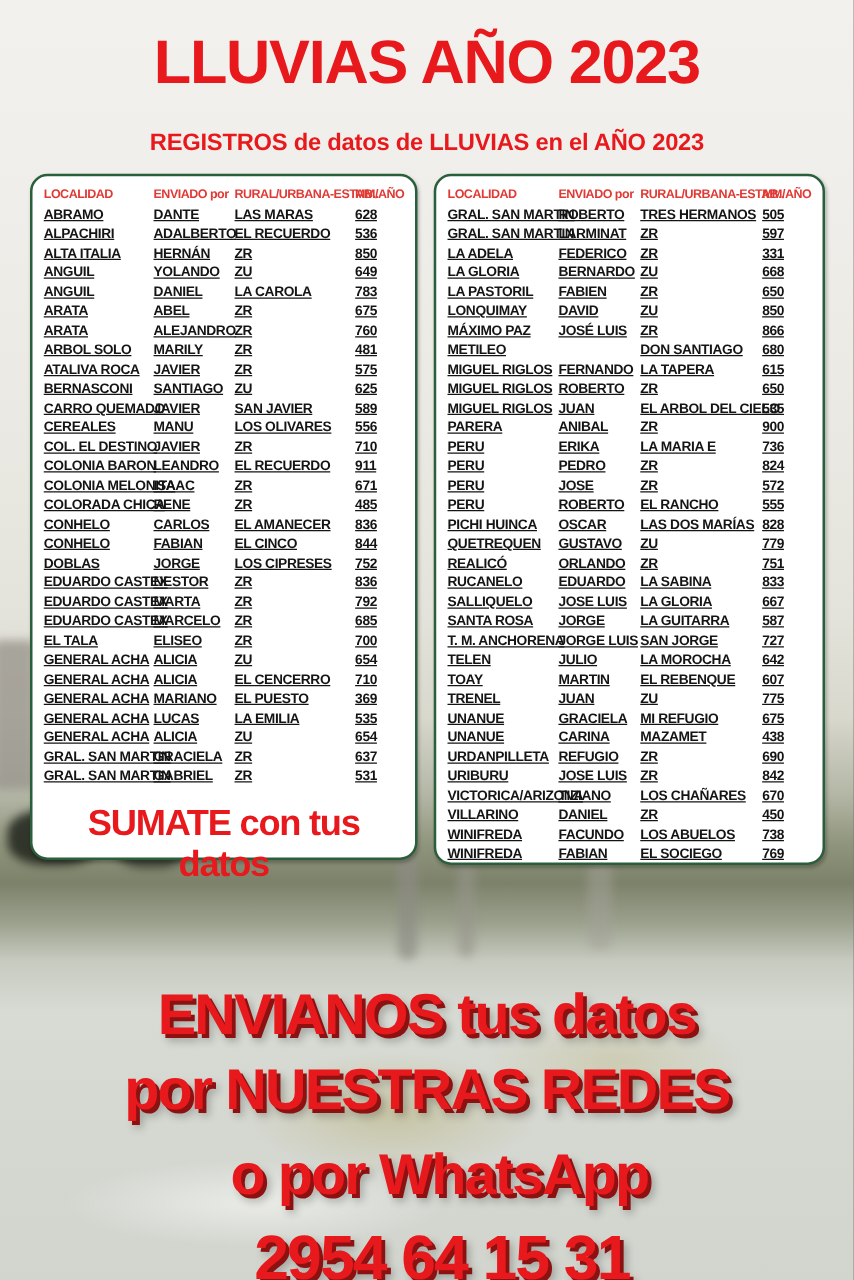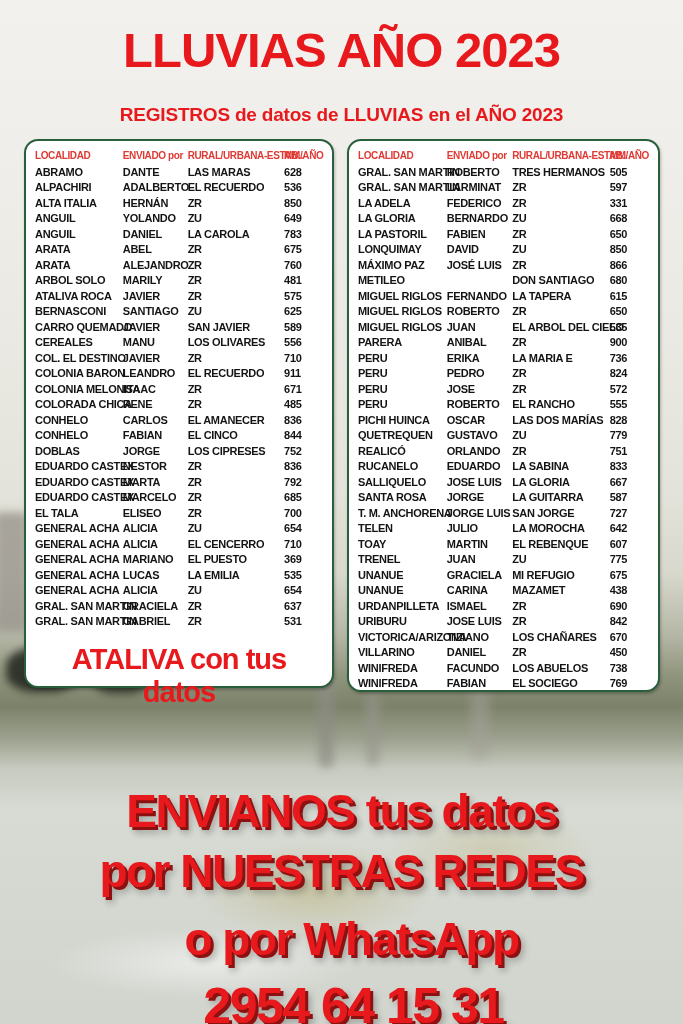--- a/index.html
+++ b/index.html
@@ -37,21 +37,21 @@
     border-radius:14px;padding:5px 9px;box-sizing:border-box;
     box-shadow:1px 2px 3px rgba(0,0,0,.25);
   }
   .panel-left{left:24px;width:310px;height:549px;}
   .panel-right{left:347px;width:313px;height:553px;}
   .t-row{
     display:grid;grid-template-columns:30.5% 22.5% 33.5% 13.5%;
     height:15.5px;align-items:center;white-space:nowrap;
   }
   .t-head{height:18px;color:#e03a35;font-weight:700;font-size:10px;letter-spacing:-.4px;}
-  .tbody{font-size:11px;font-weight:700;color:#141414;letter-spacing:-.3px;}
+  .tbody{font-size:11px;font-weight:700;color:#141414;letter-spacing:-.3px;text-decoration:underline;}
   .tbody .t-row span{overflow:visible;}
   .sumate{
     margin-top:14px;text-align:center;font-size:29px;font-weight:800;
     color:#e8191d;letter-spacing:-1px;
   }
   .updated{
     position:absolute;left:0;top:705px;width:100%;text-align:center;
     font-size:27px;font-weight:800;color:#e8191d;letter-spacing:-1px;
     text-shadow:1px 1px 0 rgba(120,10,10,.35);
   }
@@ -259,21 +259,21 @@
           <span>ZR</span>
           <span>637</span>
         </div>
         <div class="t-row">
           <span>GRAL. SAN MARTIN</span>
           <span>GABRIEL</span>
           <span>ZR</span>
           <span>531</span>
         </div>
       </div>
-    <div class="sumate">ATALIVA con tus datos</div>
+    <div class="sumate">SUMATE con tus datos</div>
   </div>
 
   <div class="panel panel-right">
     <div class="t-row t-head">
       <span>LOCALIDAD</span>
       <span>ENVIADO por</span>
       <span>RURAL/URBANA-ESTAB..</span>
       <span>MM/AÑO</span>
     </div>
     <div class="tbody" id="tbody-right">
@@ -440,21 +440,21 @@
           <span>675</span>
         </div>
         <div class="t-row">
           <span>UNANUE</span>
           <span>CARINA</span>
           <span>MAZAMET</span>
           <span>438</span>
         </div>
         <div class="t-row">
           <span>URDANPILLETA</span>
-          <span>ISMAEL</span>
+          <span>REFUGIO</span>
           <span>ZR</span>
           <span>690</span>
         </div>
         <div class="t-row">
           <span>URIBURU</span>
           <span>JOSE LUIS</span>
           <span>ZR</span>
           <span>842</span>
         </div>
         <div class="t-row">

